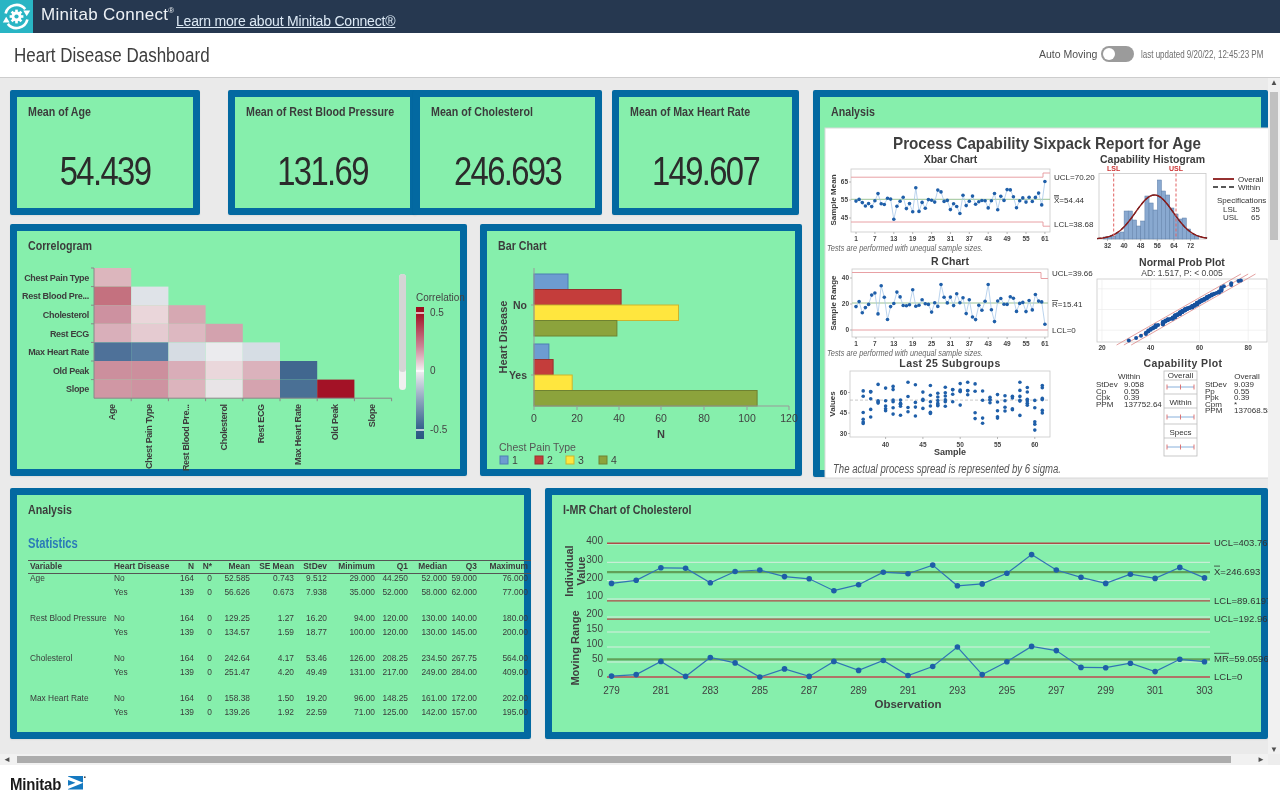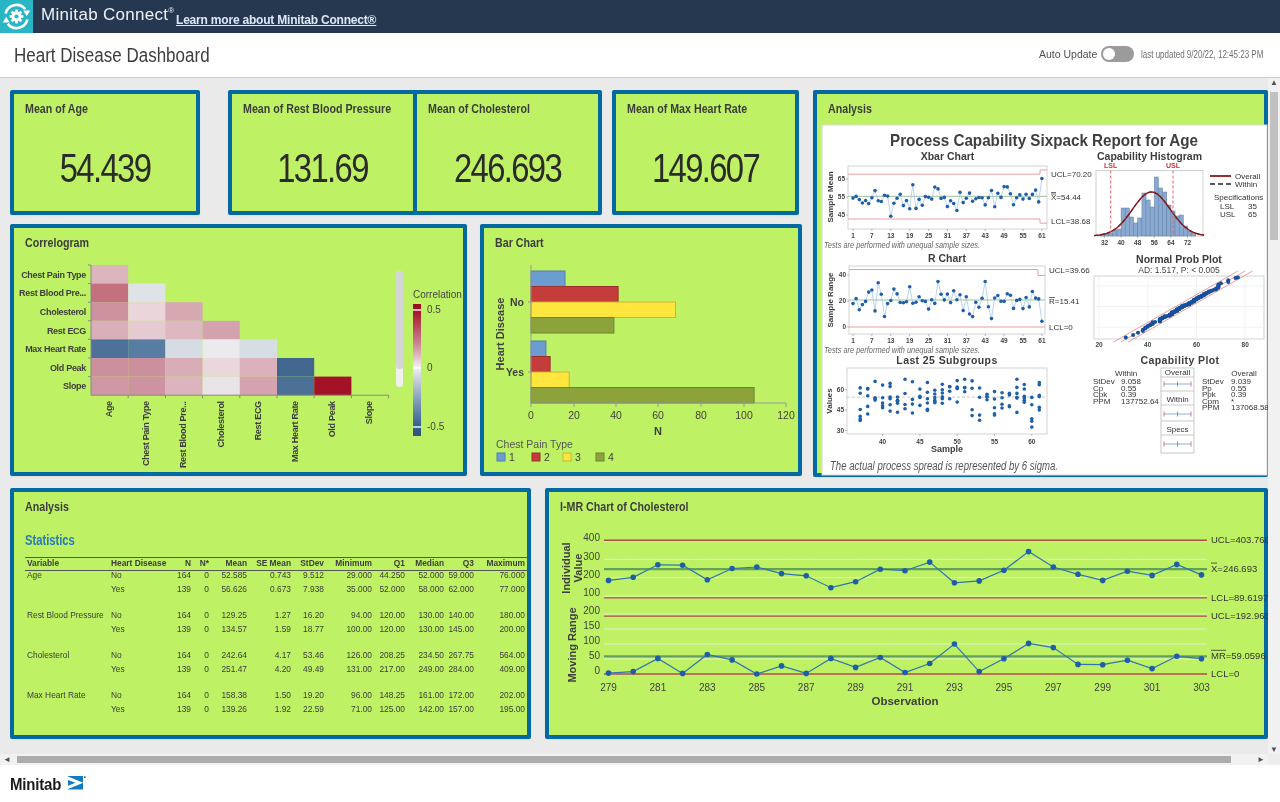--- a/index.html
+++ b/index.html
@@ -1,29 +1,29 @@
 <!DOCTYPE html>
 <html><head><meta charset="utf-8"><title>Heart Disease Dashboard</title><style>
 *{margin:0;padding:0;box-sizing:border-box}
 html,body{width:1280px;height:802px;overflow:hidden}
 body{font-family:"Liberation Sans",sans-serif;background:#fff;position:relative}
 .abs{position:absolute}
 .topbar{left:0;top:0;width:1280px;height:33px;background:#263850}
 .logo-sq{left:0;top:0;width:33px;height:33px;background:#29B5C4}
 .brand{left:41px;top:5px;font-size:17px;color:#EDF1F5;letter-spacing:.3px}
 .brand sup{font-size:8px}
-.tblink{left:176px;top:13px;font-size:12px;font-weight:bold;color:#DCE9F5;text-decoration:underline;letter-spacing:-0.2px}
+.tblink{left:176px;top:13px;font-size:14px;font-weight:normal;color:#DCE9F5;text-decoration:underline;letter-spacing:-0.2px}
 .pagehead{left:0;top:33px;width:1280px;height:45px;background:#fff;border-bottom:1px solid #CDCDCD}
 .ptitle{left:14px;top:44px;font-size:20px;color:#3E3E3E;transform:scaleX(.85);transform-origin:left}
 .autoupd{left:1039px;top:48px;font-size:10.5px;color:#4F4F4F}
 .toggle{left:1101px;top:46px;width:33px;height:16px;background:#9B9B9B;border-radius:8px}
 .knob{position:absolute;left:2px;top:2px;width:12px;height:12px;border-radius:50%;background:#fff}
 .lastupd{left:1141px;top:49px;font-size:10px;color:#6E6E6E;white-space:nowrap;transform:scaleX(.8);transform-origin:left}
 .main{left:0;top:78px;width:1280px;height:687px;background:#EAEAEA}
-.card{position:absolute;background:#bef264;border:4px solid #0369a1;border-radius:2px;box-shadow:0 1px 2px rgba(0,0,0,.06)}
+.card{position:absolute;background:#86efac;border:7px solid #0369a1;border-radius:2px;box-shadow:0 1px 2px rgba(0,0,0,.06)}
 .ctitle{position:absolute;left:11px;top:7px;font-size:13px;font-weight:bold;color:#3C3C3C;white-space:nowrap;transform:scaleX(.82);transform-origin:left}
 .kpival{position:absolute;left:0;width:100%;text-align:center;font-size:40px;font-weight:300;letter-spacing:-2px;color:#2B2B2B;transform:scaleX(.82)}
 .vscroll{left:1268px;top:78px;width:12px;height:687px;background:#F1F1F1}
 .vthumb{position:absolute;left:2px;top:14px;width:8px;height:148px;background:#C1C1C1}
 .hscroll{left:0;top:754px;width:1268px;height:11px;background:#F1F1F1}
 .hthumb{left:17px;top:756px;width:1214px;height:7px;background:#ACACAC}
 .corner{left:1268px;top:754px;width:12px;height:11px;background:#EDEDED}
 .footer{left:0;top:765px;width:1280px;height:37px;background:#fff}
 .blue-ttl{color:#2A7AB8;font-weight:bold;font-size:14px}
 svg text{font-family:"Liberation Sans",sans-serif}
@@ -44,21 +44,21 @@
 <rect x="9.6" y="15.2" width="3" height="2.6" transform="rotate(45 16.5 16.5)"></rect>
 <rect x="20.4" y="15.2" width="3" height="2.6" transform="rotate(45 16.5 16.5)"></rect>
 <circle cx="16.5" cy="16.5" r="5"></circle>
 </g>
 <circle cx="16.5" cy="16.5" r="2.1" fill="#29B5C4"></circle>
 </svg></div>
 <div class="abs brand">Minitab Connect<sup>®</sup></div>
 <div class="abs tblink">Learn more about Minitab Connect®</div>
 <div class="abs pagehead"></div>
 <div class="abs ptitle">Heart Disease Dashboard</div>
-<div class="abs autoupd">Auto Update</div>
+<div class="abs autoupd">Auto Moving</div>
 <div class="abs toggle">
     <div class="knob"></div>
   </div>
 <div class="abs lastupd">last updated 9/20/22, 12:45:23 PM</div>
 <div class="abs main"></div>
 <div class="card" style="left:10px;top:90px;width:190px;height:125px">
     <div class="ctitle">Mean of Age</div>
     <div class="kpival" style="top:52px">54.439</div>
   </div>
 <div class="card" style="left:228px;top:90px;width:189px;height:125px">

